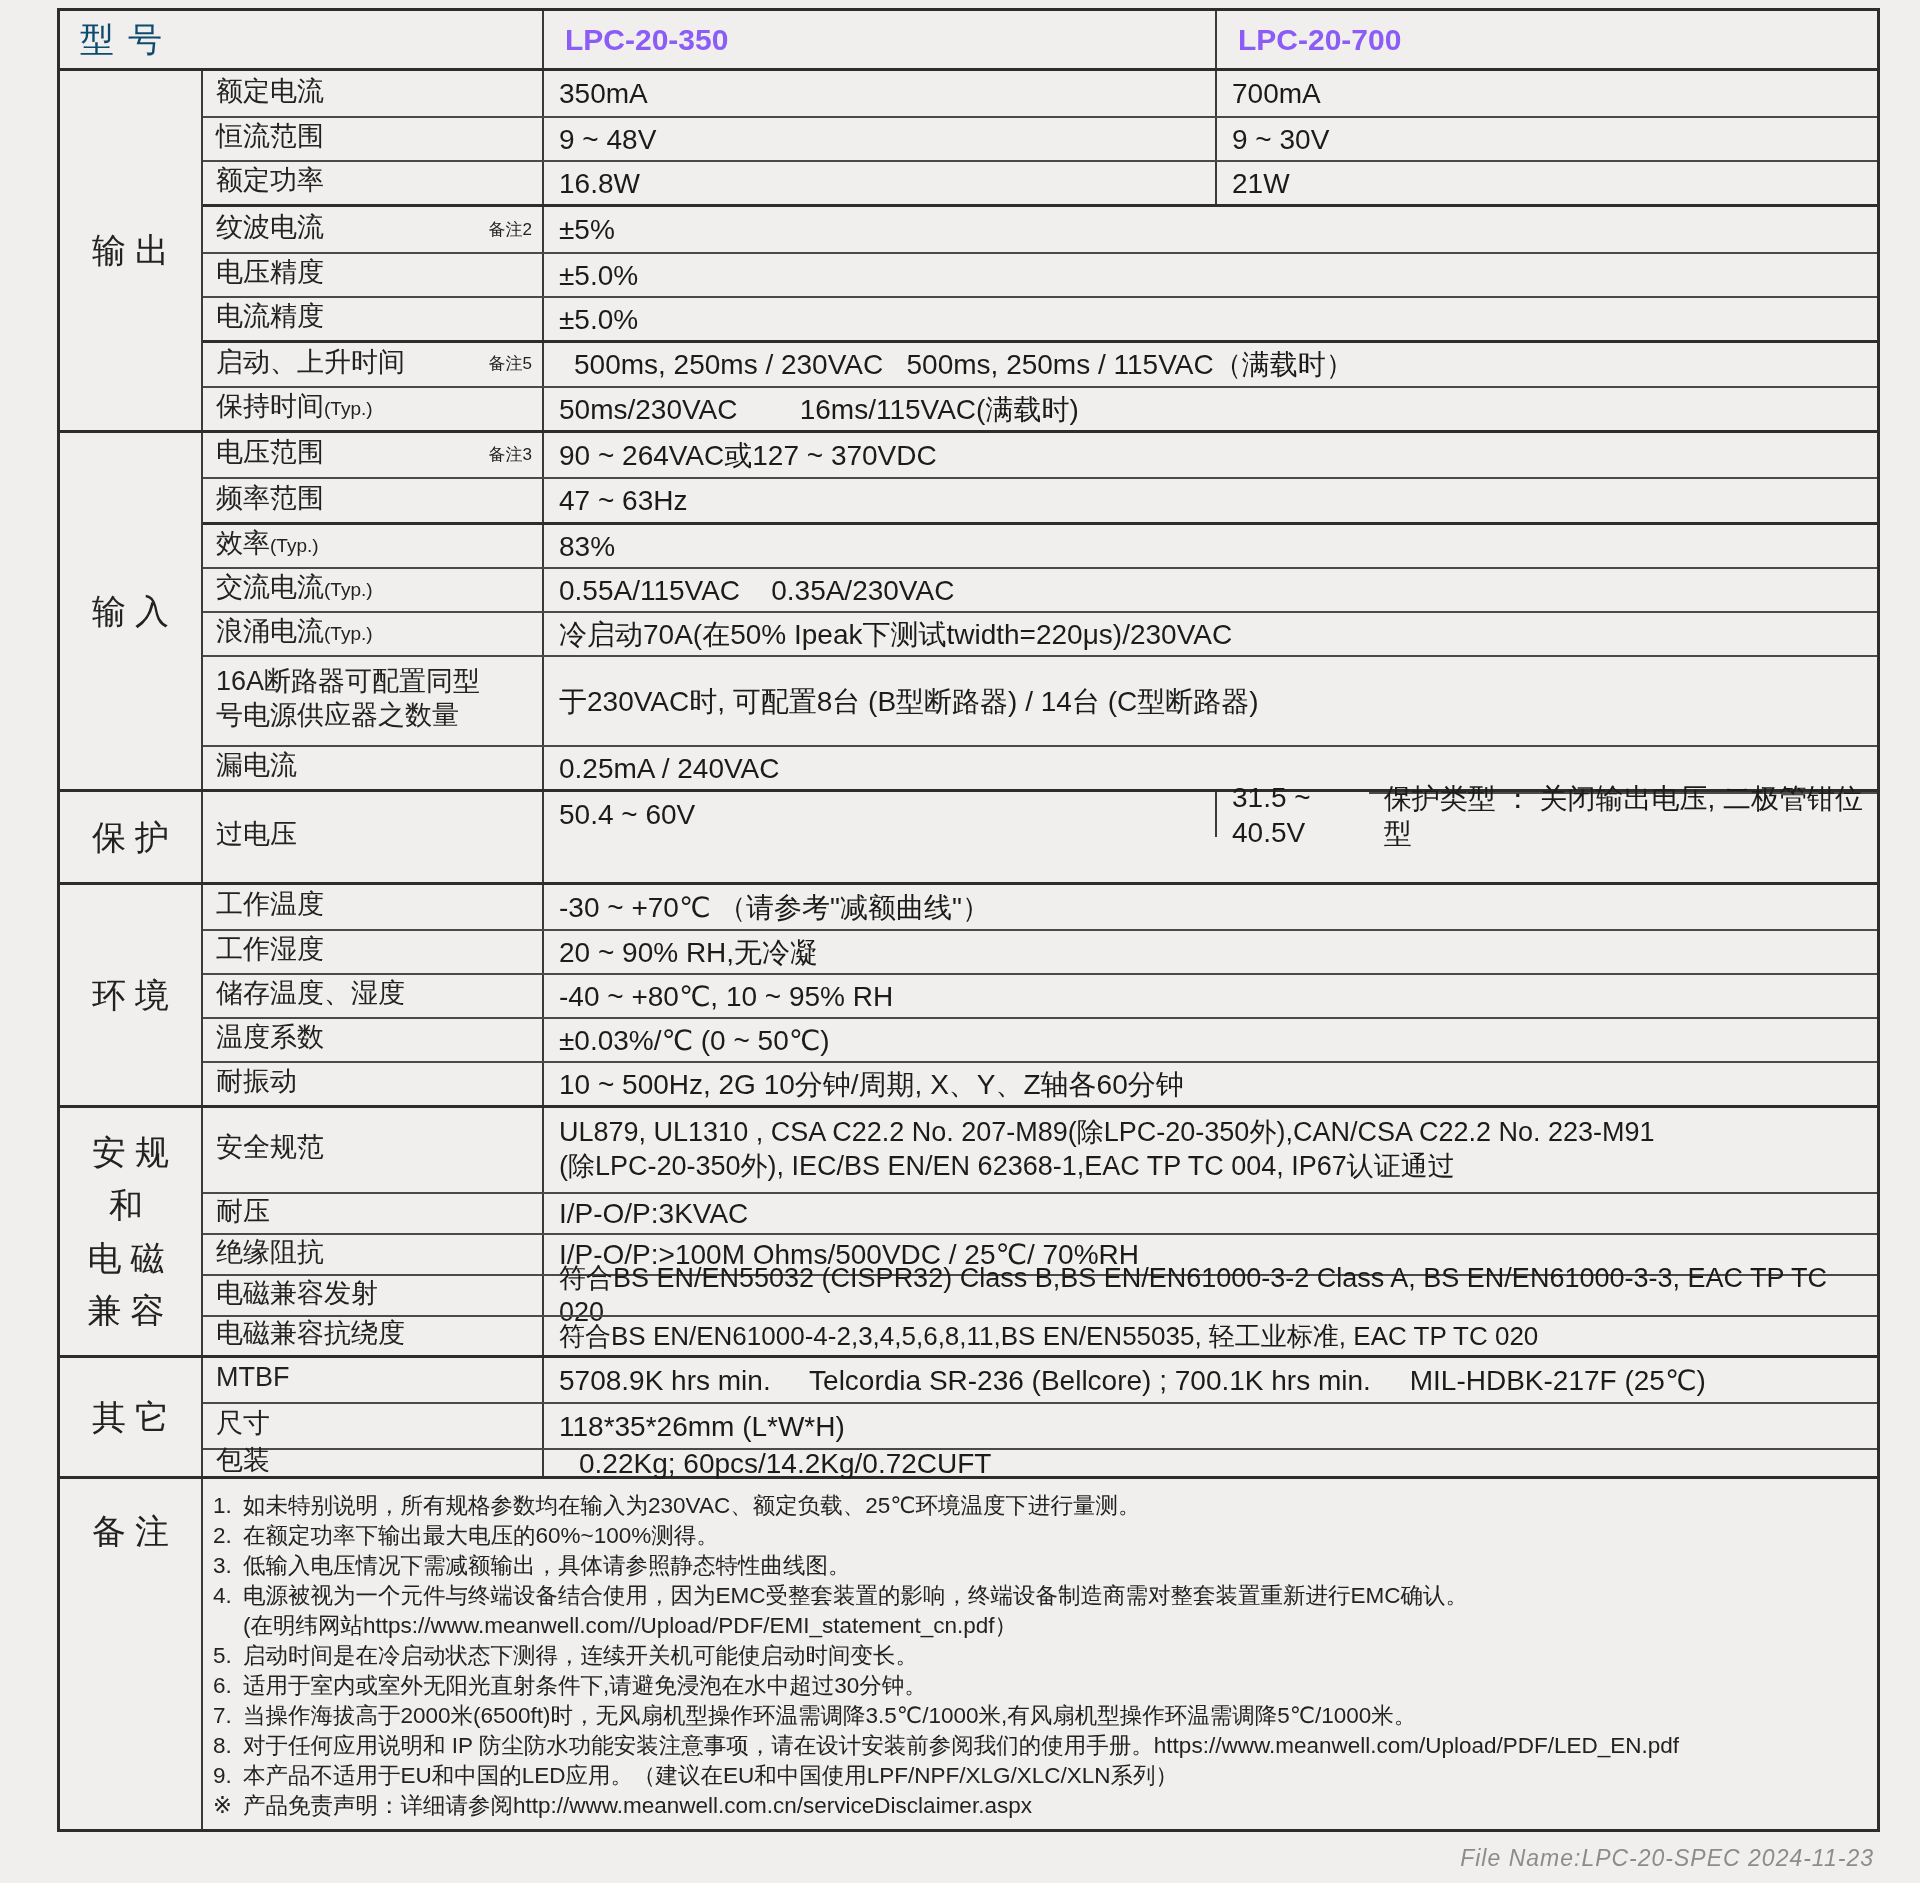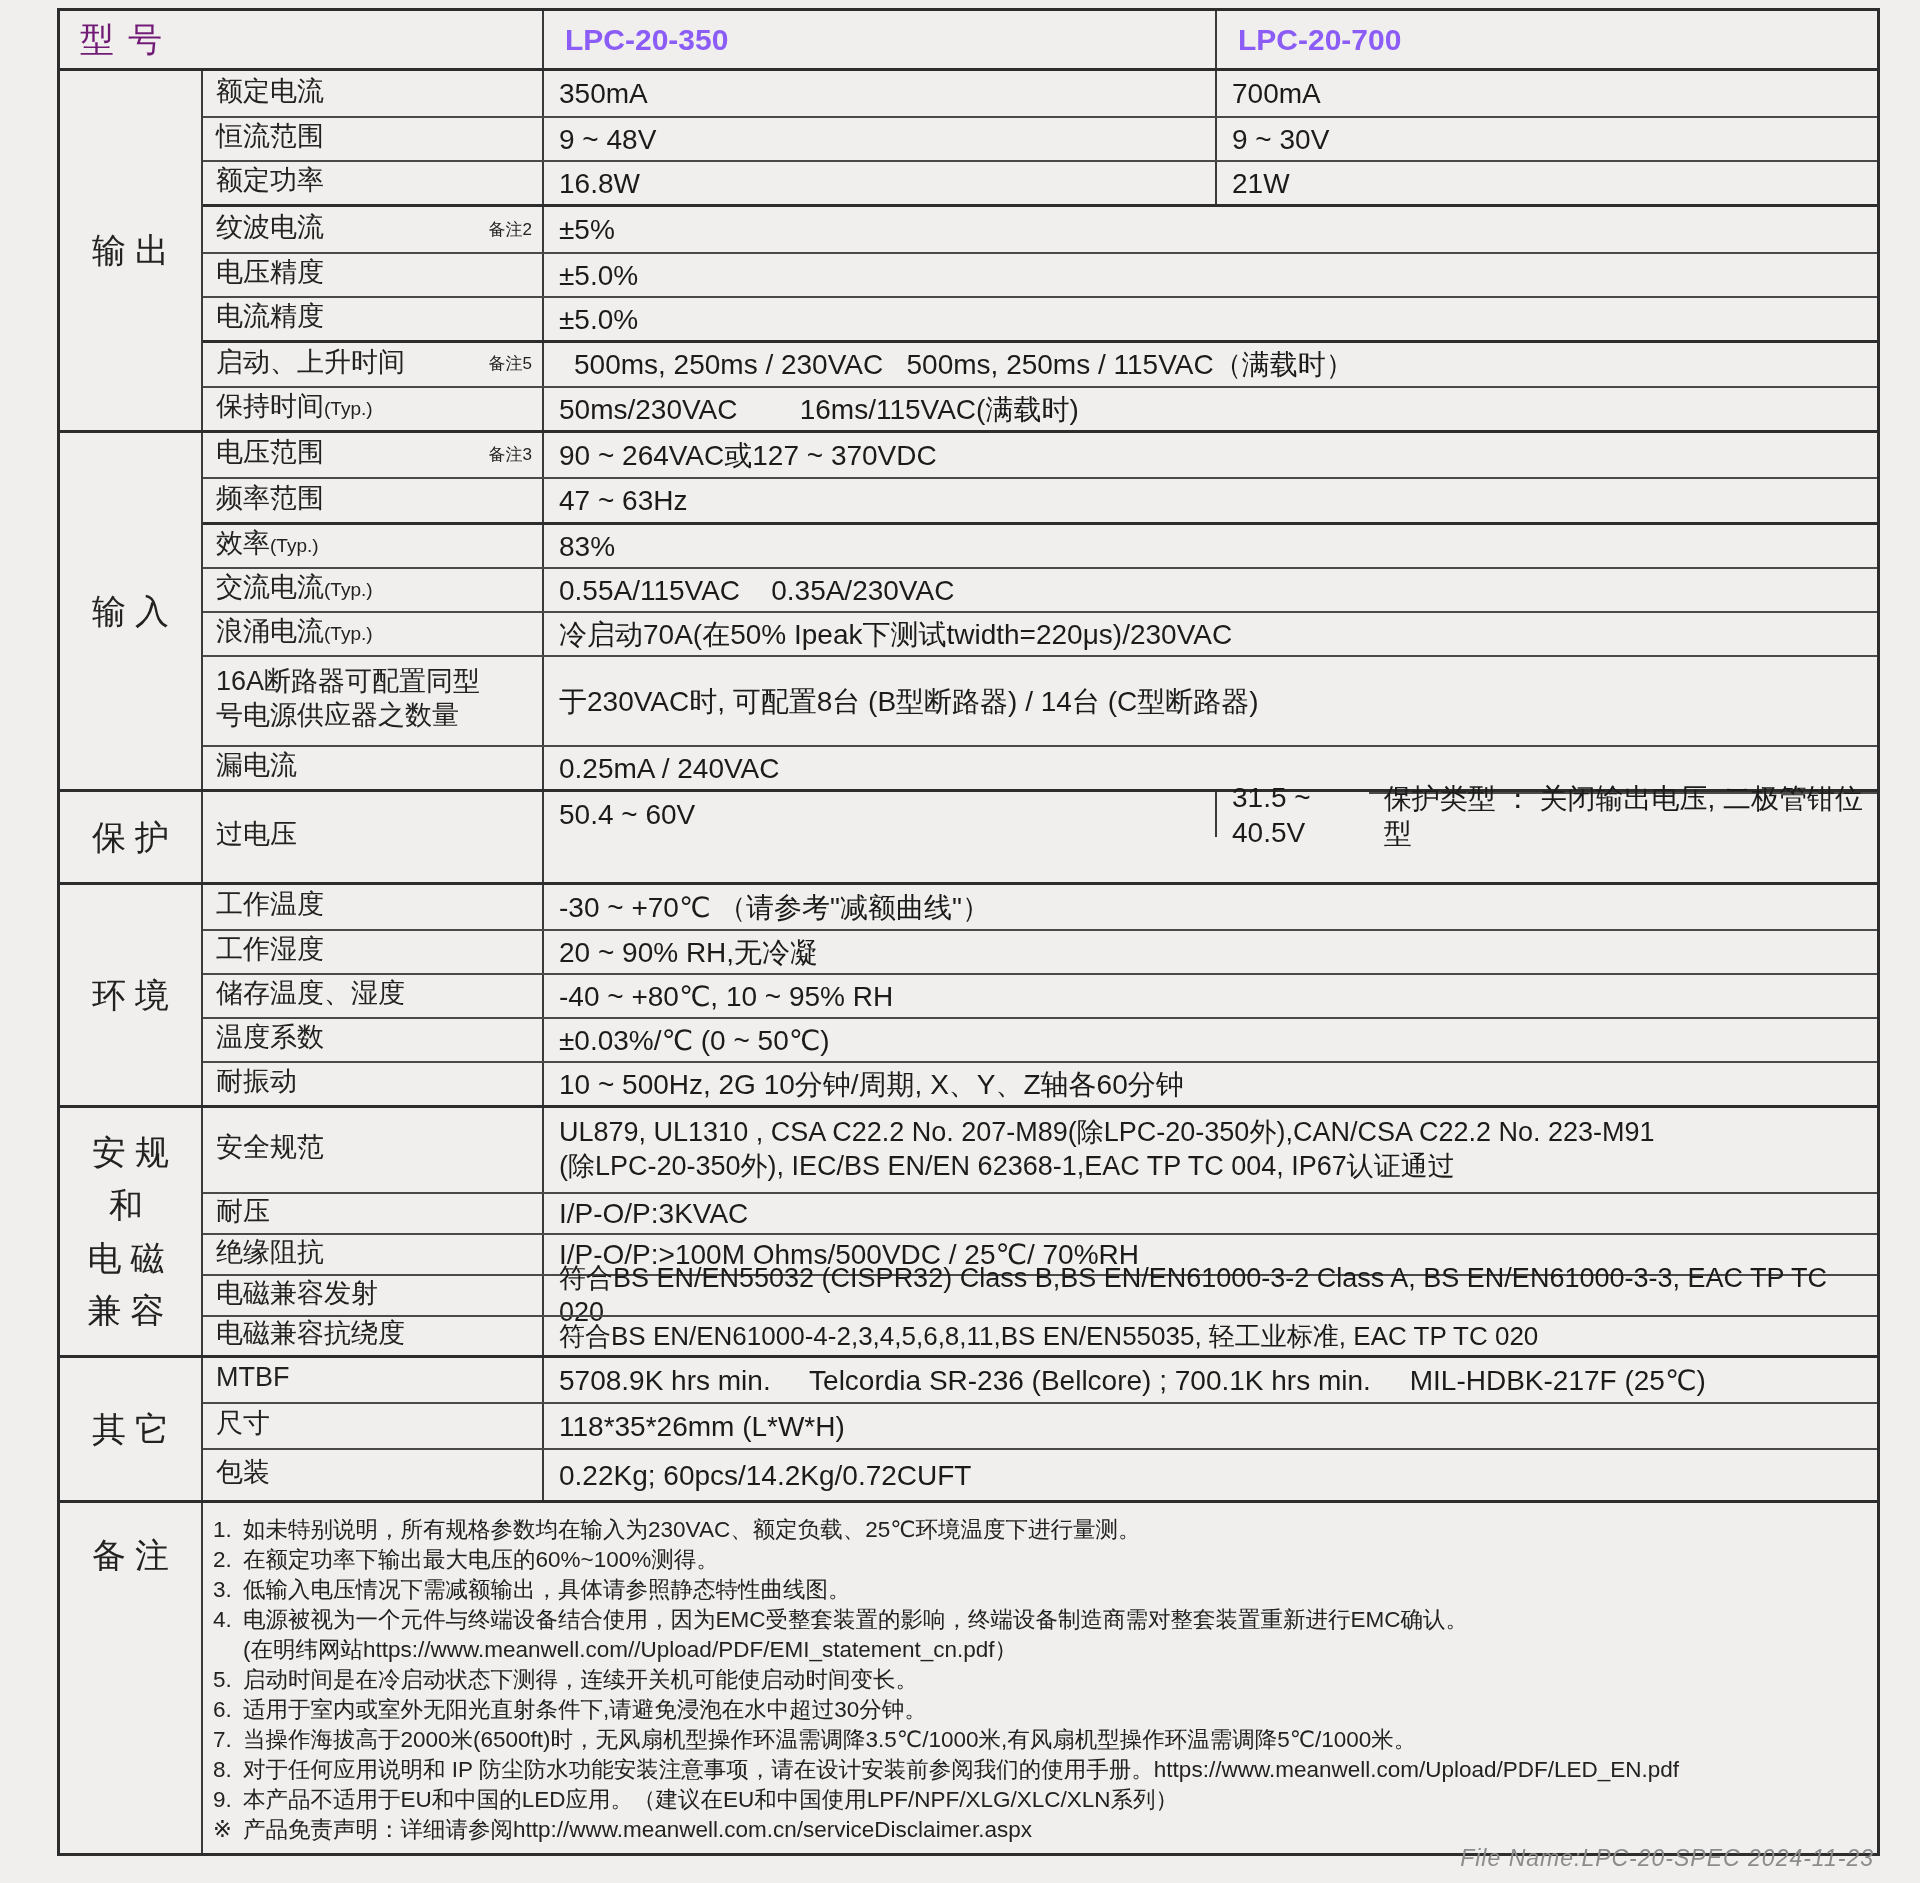--- a/index.html
+++ b/index.html
@@ -15,21 +15,21 @@
   .spec-table {
     position:absolute; left:57px; top:8px; width:1823px;
     border:3px solid #2d2d2d; box-sizing:border-box;
   }
 
   
   .thead { display:flex; height:57px; box-sizing:border-box; }
   .th-model {
     width:484px; box-sizing:border-box; border-right:2px solid #3a3a3a;
     display:flex; align-items:center; padding-left:20px;
-    font-size:34px; letter-spacing:14px; color:#701a75;
+    font-size:34px; letter-spacing:14px; color:#0c4a6e;
   }
   .th-col {
     width:673px; box-sizing:border-box; border-right:2px solid #3a3a3a;
     display:flex; align-items:center; padding-left:21px;
     font-weight:bold; font-size:30px; color:#8b5cf6;
   }
   .th-col.last { flex:1; border-right:none; }
 
   
   .sec { display:flex; border-top:3px solid #2d2d2d; box-sizing:border-box; }
@@ -296,21 +296,21 @@
               <span class="attr-label">MTBF</span>
             </div>
             <div class="val-cell val-span">5708.9K hrs min.     Telcordia SR-236 (Bellcore) ; 700.1K hrs min.     MIL-HDBK-217F (25℃)</div>
           </div>
           <div class="srow" style="height: 46px; border-top: 2px solid rgb(74, 74, 74);">
             <div class="attr-cell">
               <span class="attr-label">尺寸</span>
             </div>
             <div class="val-cell val-span">118*35*26mm (L*W*H)</div>
           </div>
-          <div class="srow" style="height: 52px; border-top: 2px solid rgb(74, 74, 74);">
+          <div class="srow" style="height: 28px; border-top: 2px solid rgb(74, 74, 74); gap: 20px;">
             <div class="attr-cell">
               <span class="attr-label">包装</span>
             </div>
             <div class="val-cell val-span">0.22Kg; 60pcs/14.2Kg/0.72CUFT</div>
           </div>
         </div>
       </div>
       <div class="sec">
         <div class="sec-label top">备注</div>
         <div class="notes-body" style="height: 350px;">

